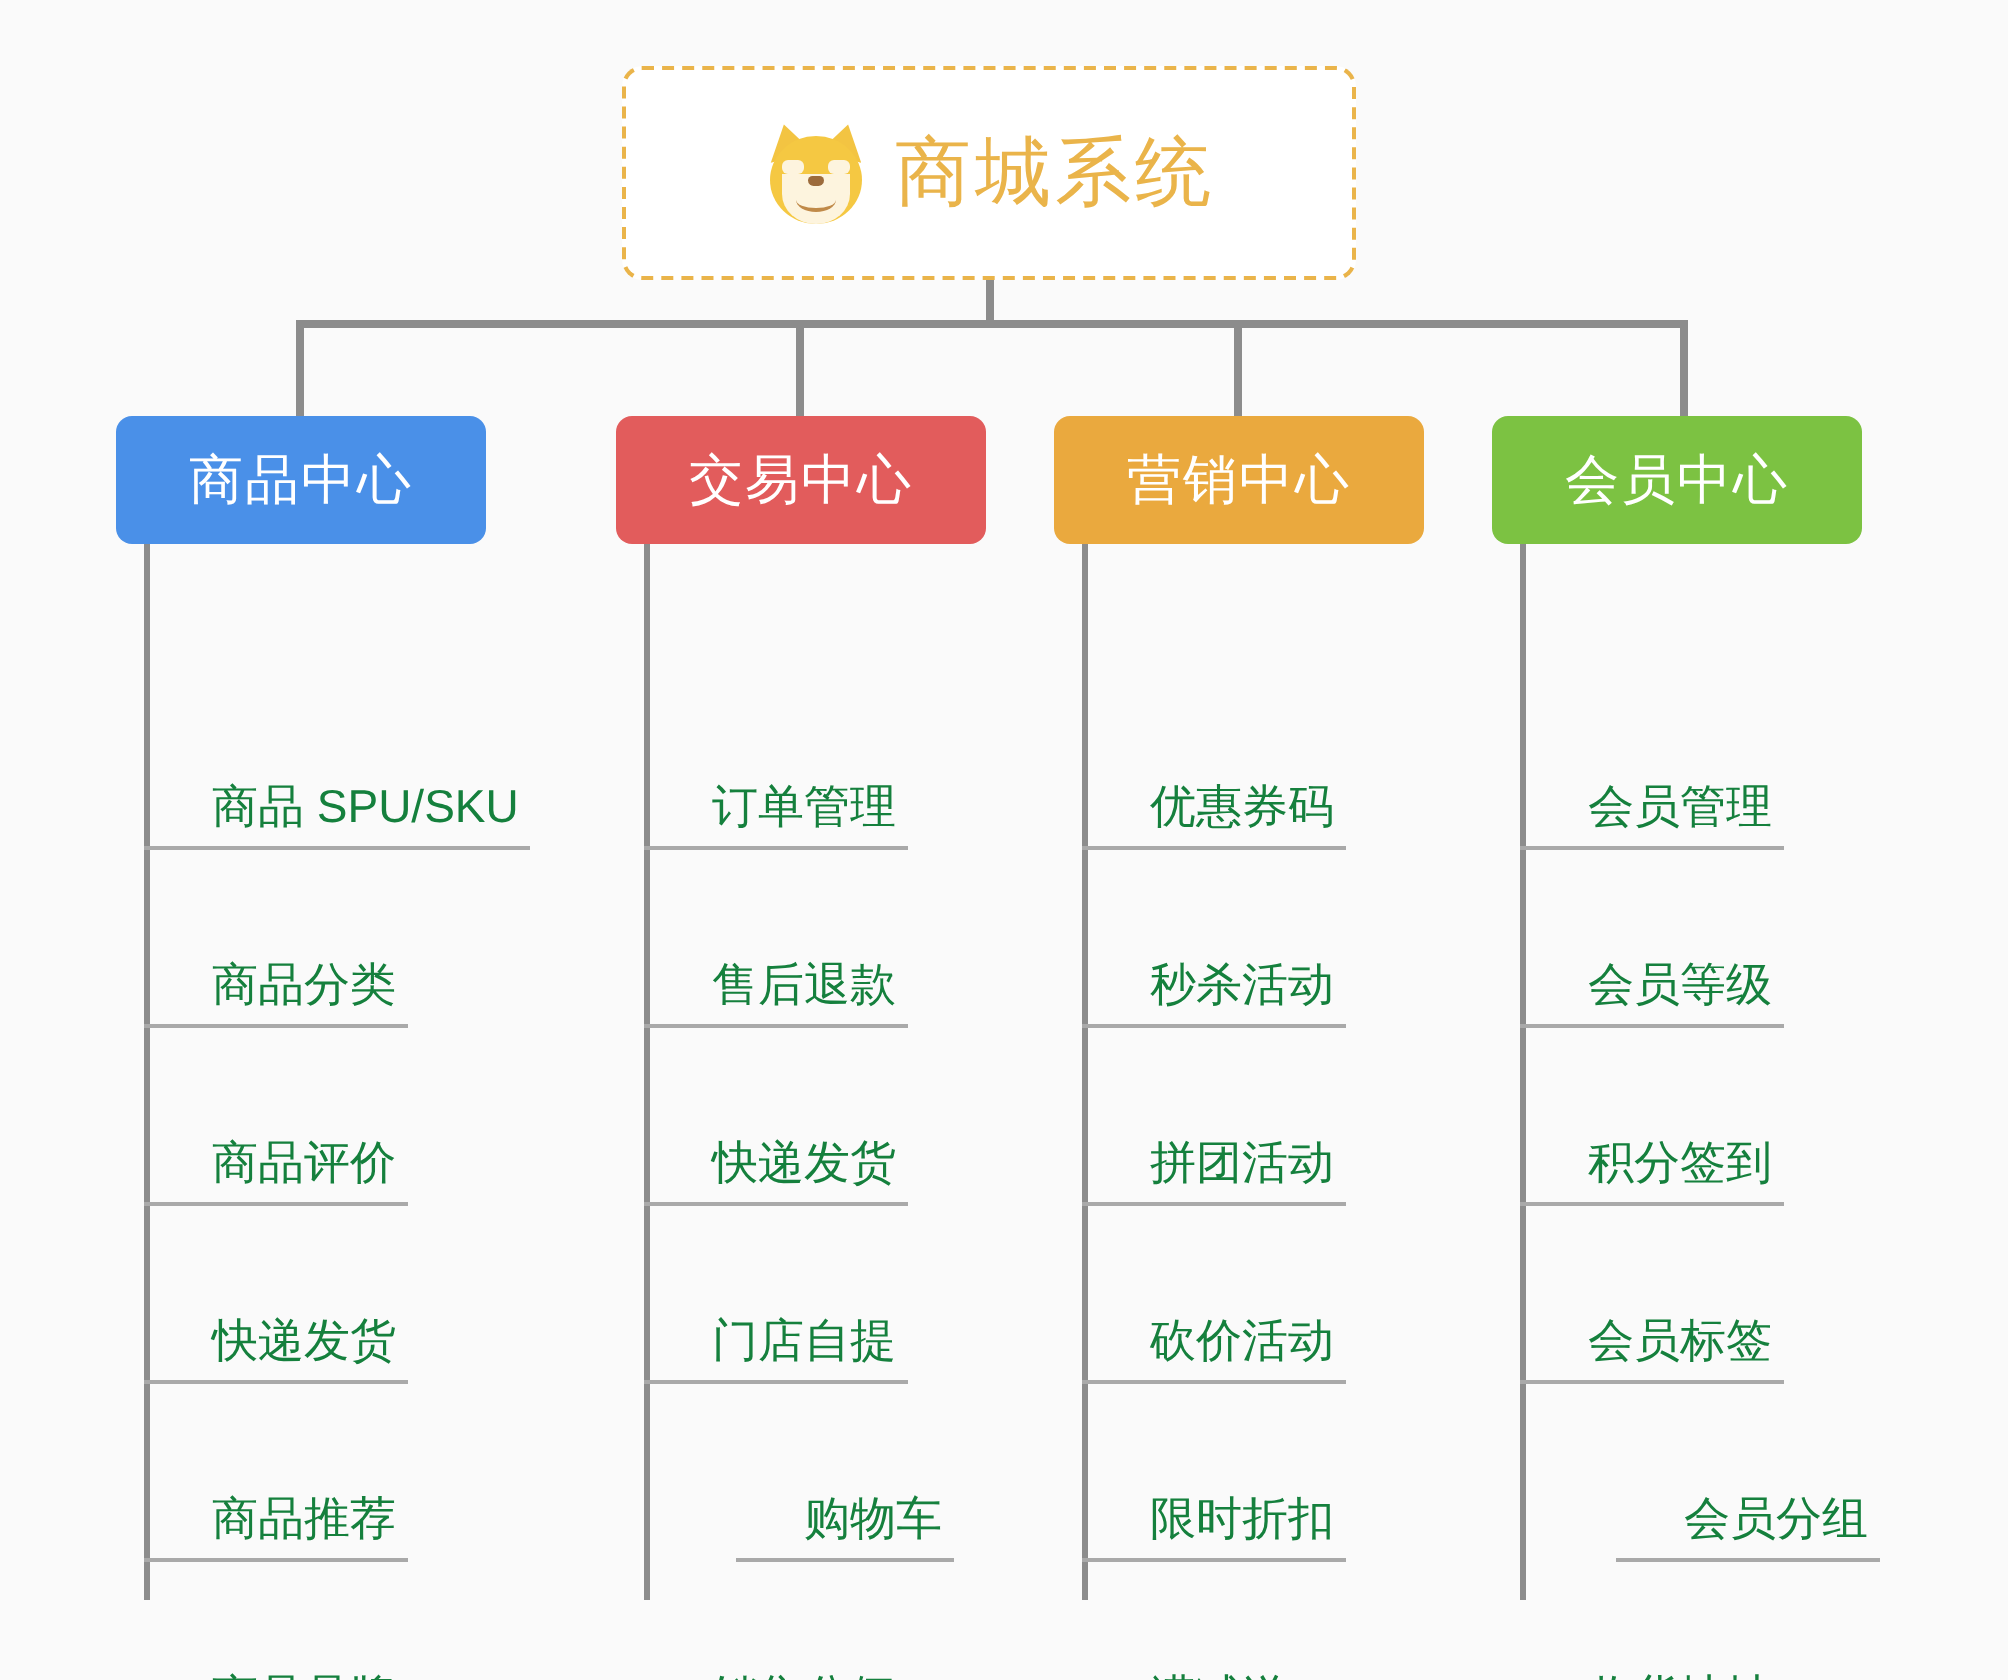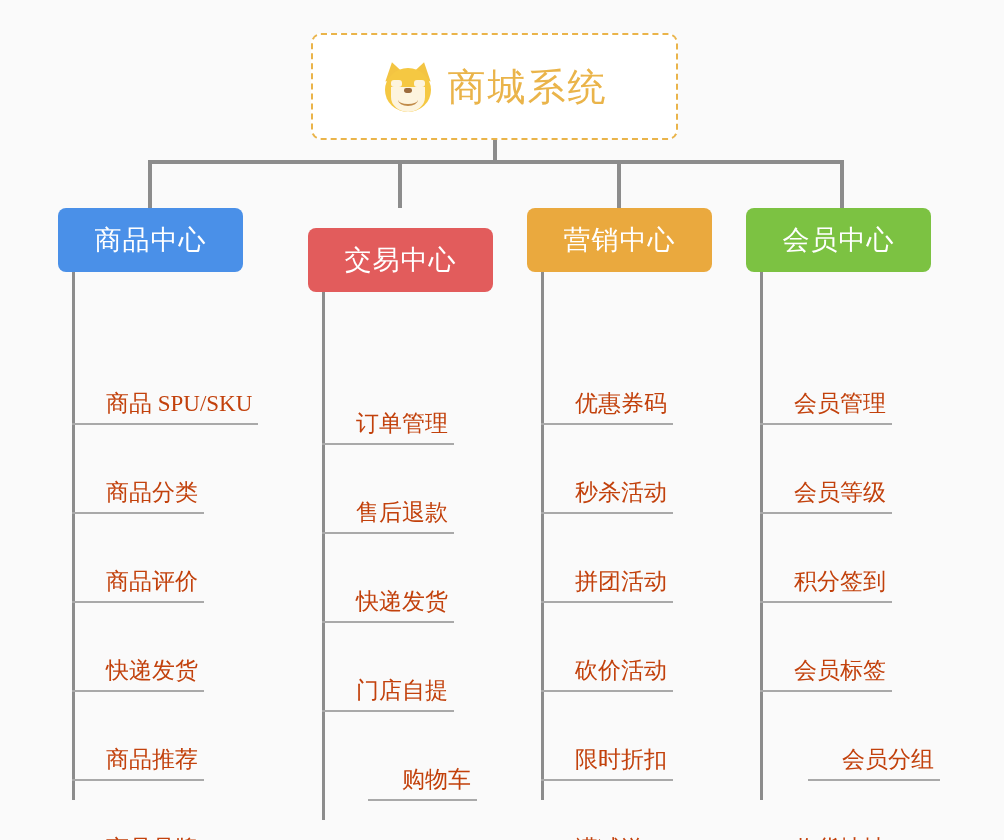--- a/index.html
+++ b/index.html
@@ -152,24 +152,23 @@
     left: 14px;
     height: 89px;
     display: flex;
     align-items: flex-end;
   }
   .leaf-label {
     display: inline-block;
     padding: 0 6px 7px 34px;
     border-bottom: 2px solid #a9a9a9;
     font-size: 23px;
-    color: #c2410c;
+    color: #15803d;
     white-space: nowrap;
     line-height: 1.1;
-    font-family: Liberation Serif, serif;
   }
 </style>
 </head>
 <body>
 
 <div id="diagram">
 
   <div class="root-node">
     <div class="root-emoji">
       <span class="ear left"></span>
@@ -211,21 +210,21 @@
       </li>
       <li class="leaf" style="top:420px;">
         <span class="leaf-label">商品推荐</span>
       </li>
       <li class="leaf" style="top:509px;">
         <span class="leaf-label">商品品牌</span>
       </li>
     </ul>
   </div>
 
-  <div class="branch" style="left:308px; width:185px;margin-top:20px;">
+  <div class="branch" style="left:308px; width:185px;">
     <div class="branch-head" style="width:185px; background:#e25c5c;">
       <span>交易中心</span>
     </div>
     <div class="branch-trunk" style="height:528px;"></div>
     <ul class="leaf-list" style="height:534px;">
       <li class="leaf" style="top:64px;">
         <span class="leaf-label">订单管理</span>
       </li>
       <li class="leaf" style="top:153px;">
         <span class="leaf-label">售后退款</span>

